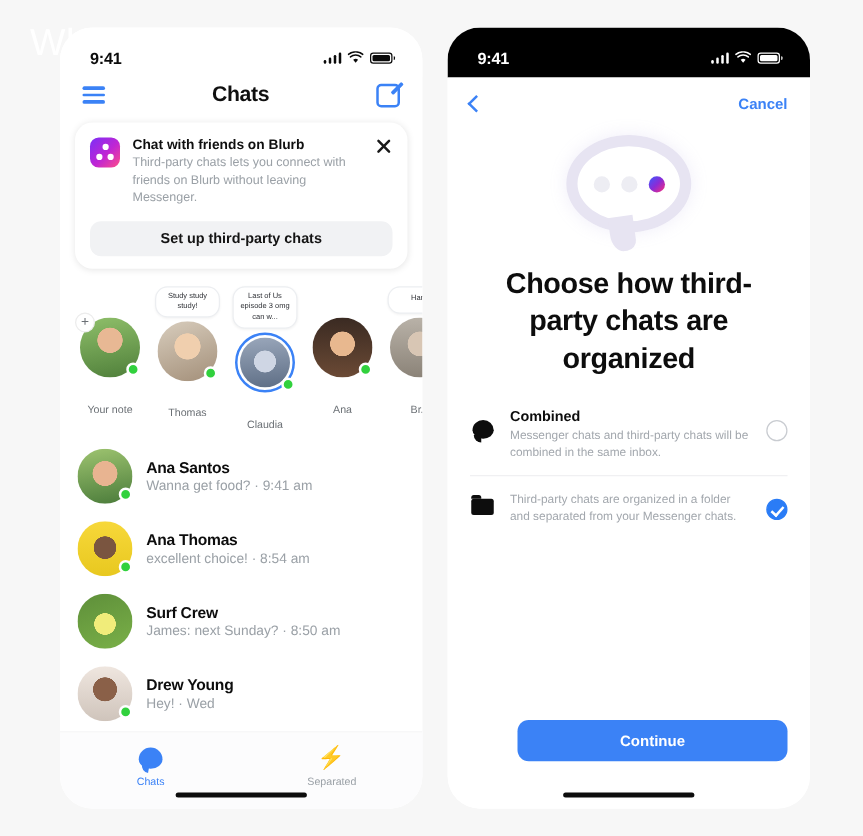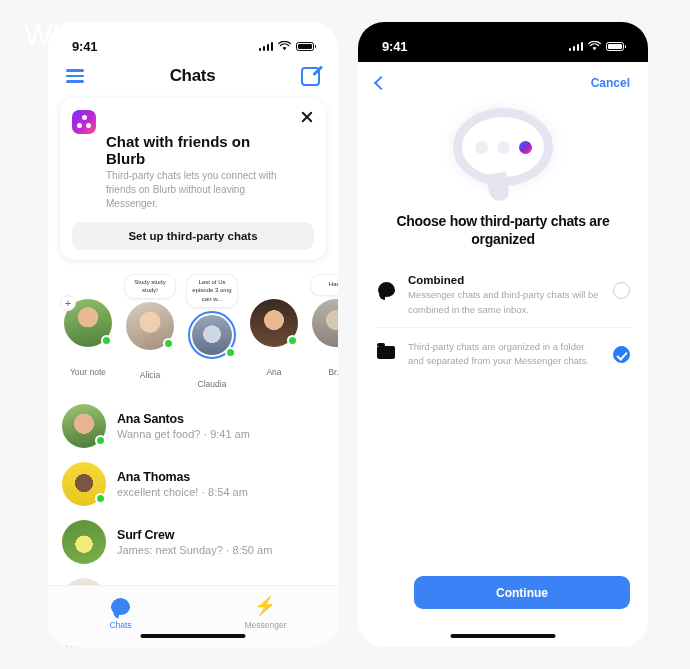--- a/index.html
+++ b/index.html
@@ -77,21 +77,21 @@
     background: linear-gradient(135deg,#7b2ff7 0%,#c026d3 55%,#ff4d88 100%);
     position: relative;
   }
   .blurb-icon b {
     position:absolute; width:5px; height:5px; border-radius:50%; background:#fff; display:block;
   }
   .blurb-icon b:nth-child(1){ left:9.5px; top:5px; }
   .blurb-icon b:nth-child(2){ left:5px;  top:13px; }
   .blurb-icon b:nth-child(3){ left:14px; top:13px; }
   .banner-text { flex: 1; }
-  .banner-title { font-size: 15px; font-weight: 700; color:#0f0f0f;margin-top:23px; }
+  .banner-title { font-size: 11px; font-weight: 700; color:#0f0f0f; }
   .banner-desc  { font-size: 10px; color:#9aa0a6; line-height: 1.42; margin-top: 2px; }
   .banner-close { width: 14px; height: 14px; flex:0 0 14px; position: relative; cursor:pointer; }
   .banner-close::before, .banner-close::after {
     content:""; position:absolute; left:0; top:6px; width:14px; height:2px;
     background:#1a1a1a; border-radius:2px;
   }
   .banner-close::before { transform: rotate(45deg); }
   .banner-close::after  { transform: rotate(-45deg); }
   .banner-btn {
     margin-top: 10px; background:#f1f2f4; border-radius: 9px; height: 28px;
@@ -207,21 +207,21 @@
   }
   .speech::after {
     content:""; position:absolute; left: 26px; bottom: -24px;
     width: 20px; height: 28px; background:#e7e4f2;
     border-radius: 0 0 8px 50%; transform: rotate(-8deg);
   }
   .sd { width: 13px; height: 13px; border-radius: 50%; background:#ededf3; z-index:2; }
   .sd.grad { background: linear-gradient(135deg,#3b5bff 0%,#8b2bd6 50%,#ff2d78 100%); }
 
   .rp-title {
-    text-align:center; font-size: 14px; font-weight: 700; color:#0d0d0d;
+    text-align:center; font-size: 23px; font-weight: 700; color:#0d0d0d;
     line-height: 1.3; padding: 26px 22px 0 22px; letter-spacing:-0.3px;
   }
 
   .options { padding: 16px 18px 0 18px; }
   .opt { display:flex; align-items:flex-start; gap: 12px; padding: 10px 0; cursor:pointer; }
   .opt + .opt { border-top: 1px solid #f0f0f2; }
   .opt-ico { width: 20px; flex:0 0 20px; display:flex; align-items:center; justify-content:center; padding-top: 8px; }
   .ico-bubble {
     width: 17px; height: 15px; background:#0d0d0d; border-radius: 50%/55% 55% 45% 45%;
     position:relative;
@@ -326,21 +326,21 @@
         </div>
         <div class="story-name">Your note</div>
       </div>
 
       <div class="story">
         <div class="note-bubble">Study study study!</div>
         <div class="avatar-wrap">
           <div class="av f2"></div>
           <div class="dot-online"></div>
         </div>
-        <div class="story-name">Alicia</div>
+        <div class="story-name">Thomas</div>
       </div>
 
       <div class="story">
         <div class="note-bubble">Last of Us episode 3 omg can w...</div>
         <div class="avatar-wrap">
           <div class="ring">
               <div class="av f3"></div>
             </div>
           <div class="dot-online"></div>
         </div>
@@ -429,21 +429,21 @@
       <div class="nav-item">
         <div class="nav-ico">
             <div class="bubble-ico"></div>
           </div>
         <div class="nav-label nav-chats">Chats</div>
       </div>
       <div class="nav-item">
         <div class="nav-ico">
             <div class="bolt-ico">⚡</div>
           </div>
-        <div class="nav-label nav-high">Messenger</div>
+        <div class="nav-label nav-high">Separated</div>
       </div>
     </div>
 
     <div class="home-ind"></div>
   </div>
 
   <div class="phone" id="phone-right">
 
     <div class="statusbar sb-dark">
       <div class="sb-time">9:41</div>

